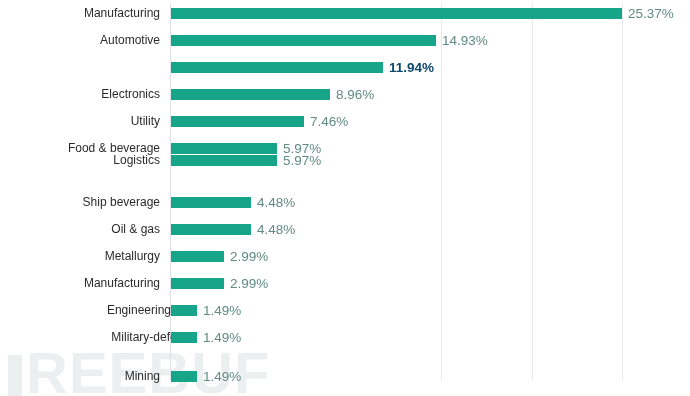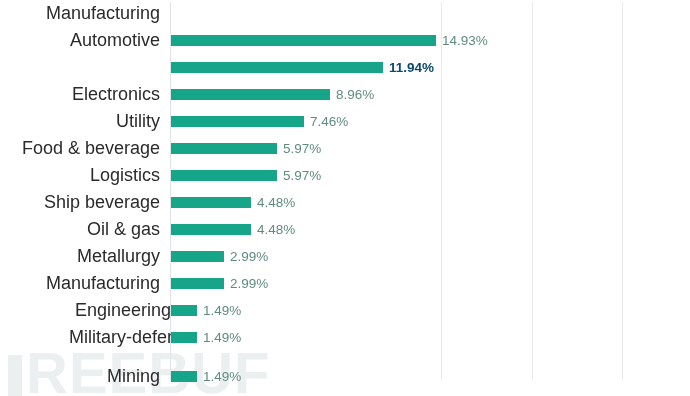--- a/index.html
+++ b/index.html
@@ -92,21 +92,21 @@
   }
 
   .cat-label {
     position: absolute;
     left: 0;
     top: 0;
     width: 160px;
     height: 27px;
     line-height: 27px;
     text-align: right;
-    font-size: 18px;
+    font-size: 12px;
     color: #2b2b2b;
     white-space: nowrap;
     overflow: visible;
   }
 
   .bar-wrap {
     position: absolute;
     left: 171px;
     top: 0;
     height: 27px;
@@ -142,20 +142,24 @@
     <div class="gridlines">
       <div class="axis-line"></div>
     <div class="gridline" style="left: 441px; background: rgb(232, 234, 236);"></div>
         <div class="gridline" style="left: 532px; background: rgb(232, 234, 236);"></div>
         <div class="gridline" style="left: 622px; background: rgb(232, 234, 236);"></div>
       </div>
 
     <div class="rows">
         <div class="row" style="top: 0px;">
           <div class="cat-label" style="color: rgb(43, 43, 43);">Manufacturing</div>
+          <div class="bar-wrap">
+            <div class="bar" style="width: 451px; height: 11px; background: rgb(23, 165, 137);"></div>
+            <span class="val-label" style="color: rgb(95, 139, 128);">25.37%</span>
+          </div>
         </div>
         <div class="row" style="top: 27px;">
           <div class="cat-label" style="color: rgb(43, 43, 43);">Automotive</div>
           <div class="bar-wrap">
             <div class="bar" style="width: 265px; height: 11px; background: rgb(23, 165, 137);"></div>
             <span class="val-label" style="color: rgb(95, 139, 128);">14.93%</span>
           </div>
         </div>
         <div class="row" style="top: 54px;">
           <div class="bar-wrap">
@@ -177,21 +181,21 @@
             <span class="val-label" style="color: rgb(95, 139, 128);">7.46%</span>
           </div>
         </div>
         <div class="row" style="top: 135px;">
           <div class="cat-label" style="color: rgb(43, 43, 43);">Food &amp; beverage</div>
           <div class="bar-wrap">
             <div class="bar" style="width: 106px; height: 11px; background: rgb(23, 165, 137);"></div>
             <span class="val-label" style="color: rgb(95, 139, 128);">5.97%</span>
           </div>
         </div>
-        <div class="row" style="top: 162px;">
+        <div class="row" style="top: 147px;">
           <div class="cat-label" style="color: rgb(43, 43, 43);">Logistics</div>
           <div class="bar-wrap">
             <div class="bar" style="width: 106px; height: 11px; background: rgb(23, 165, 137);"></div>
             <span class="val-label" style="color: rgb(95, 139, 128);">5.97%</span>
           </div>
         </div>
         <div class="row" style="top: 189px;">
           <div class="cat-label" style="color: rgb(43, 43, 43);">Ship beverage</div>
           <div class="bar-wrap">
             <div class="bar" style="width: 80px; height: 11px; background: rgb(23, 165, 137);"></div>

